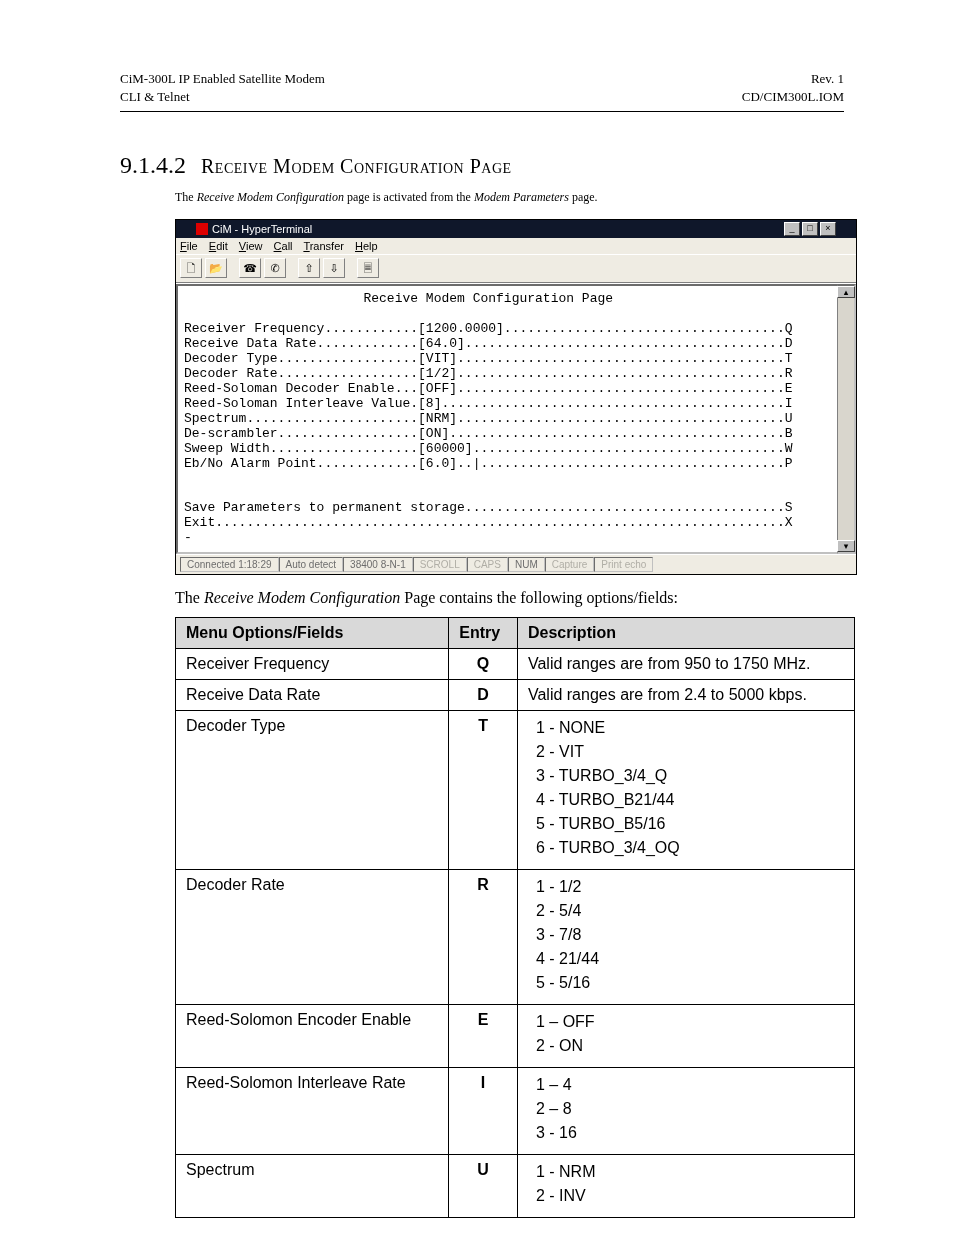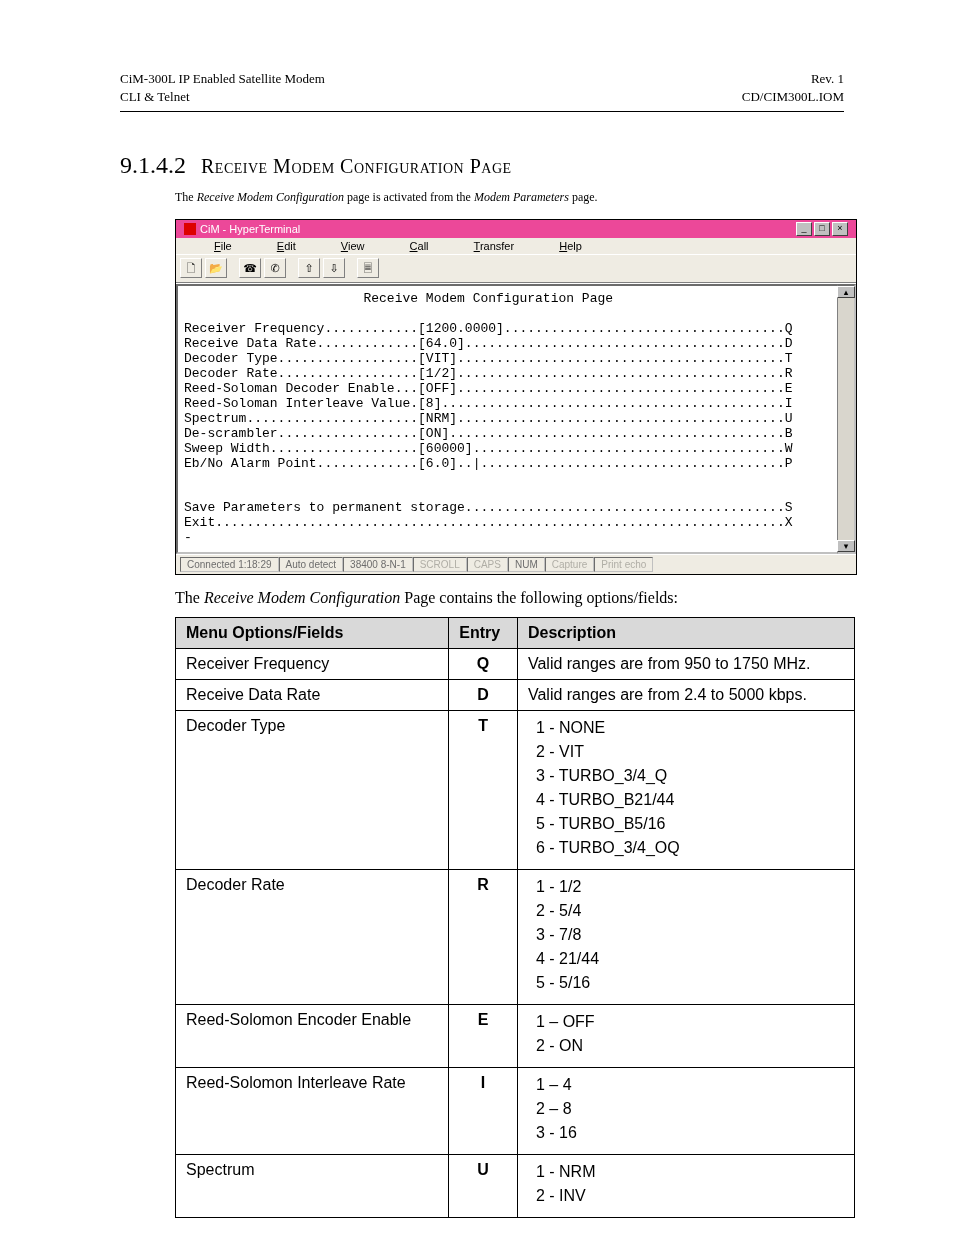--- a/index.html
+++ b/index.html
@@ -40,45 +40,45 @@
   em { font-style: italic; }
   .ht-window {
     margin-left: 55px;
     width: 680px;
     border: 1px solid #000;
     background: #efece3;
     font-family: Tahoma, Arial, sans-serif;
     font-size: 11px;
   }
   .ht-title {
-    background: #ec4899;
+    background: #0f172a;
     color: #fff;
     display: flex;
     align-items: center;
     justify-content: space-between;
-    padding: 2px 8px;
+    padding: 2px 20px;
     font-size: 11px;
   }
   .ht-title .left { display: flex; align-items: center; gap: 4px; }
   .ht-title .icon {
     width: 12px; height: 12px; background: #d00; display: inline-block;
   }
   .ht-title .wbtns { display: flex; gap: 2px; }
   .ht-title .wbtn {
     width: 14px; height: 12px; background: #c0c0c0; border: 1px solid #fff;
     border-right-color:#404040; border-bottom-color:#404040;
     font-size: 9px; line-height: 10px; text-align:center; color:#000;
   }
   .ht-menu {
     background: #efece3;
     color: #000;
     padding: 2px 4px;
     font-size: 11px;
   }
-  .ht-menu span { margin-right: 8px; margin-left: 34px; }
+  .ht-menu span { margin-right: 8px; }
   .ht-menu u { text-decoration: underline; }
   .ht-toolbar {
     background: #efece3;
     padding: 3px 4px 4px 4px;
     border-top: 1px solid #fff;
     border-bottom: 1px solid #808080;
     display: flex; gap: 3px;
   }
   .tb-btn {
     width: 20px; height: 18px; border: 1px solid #808080;

